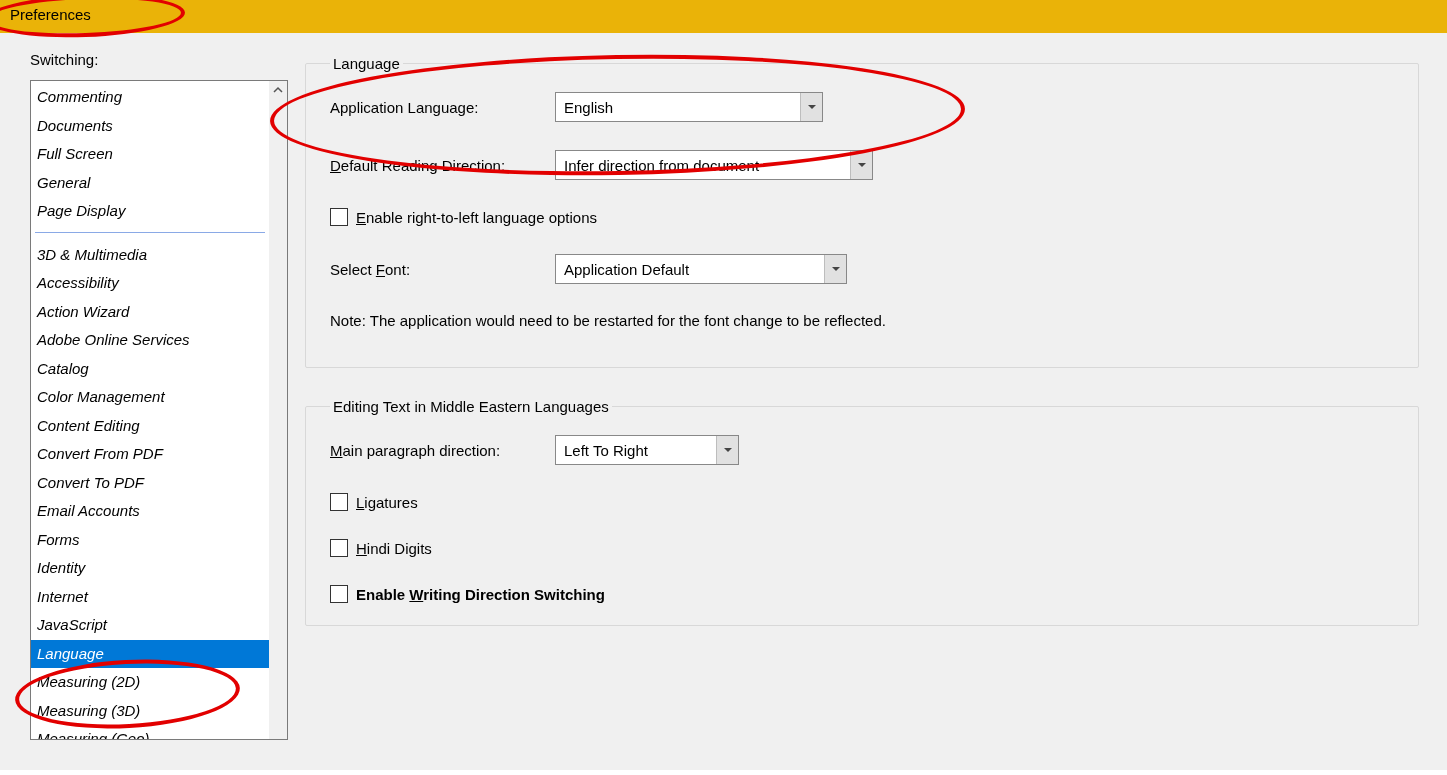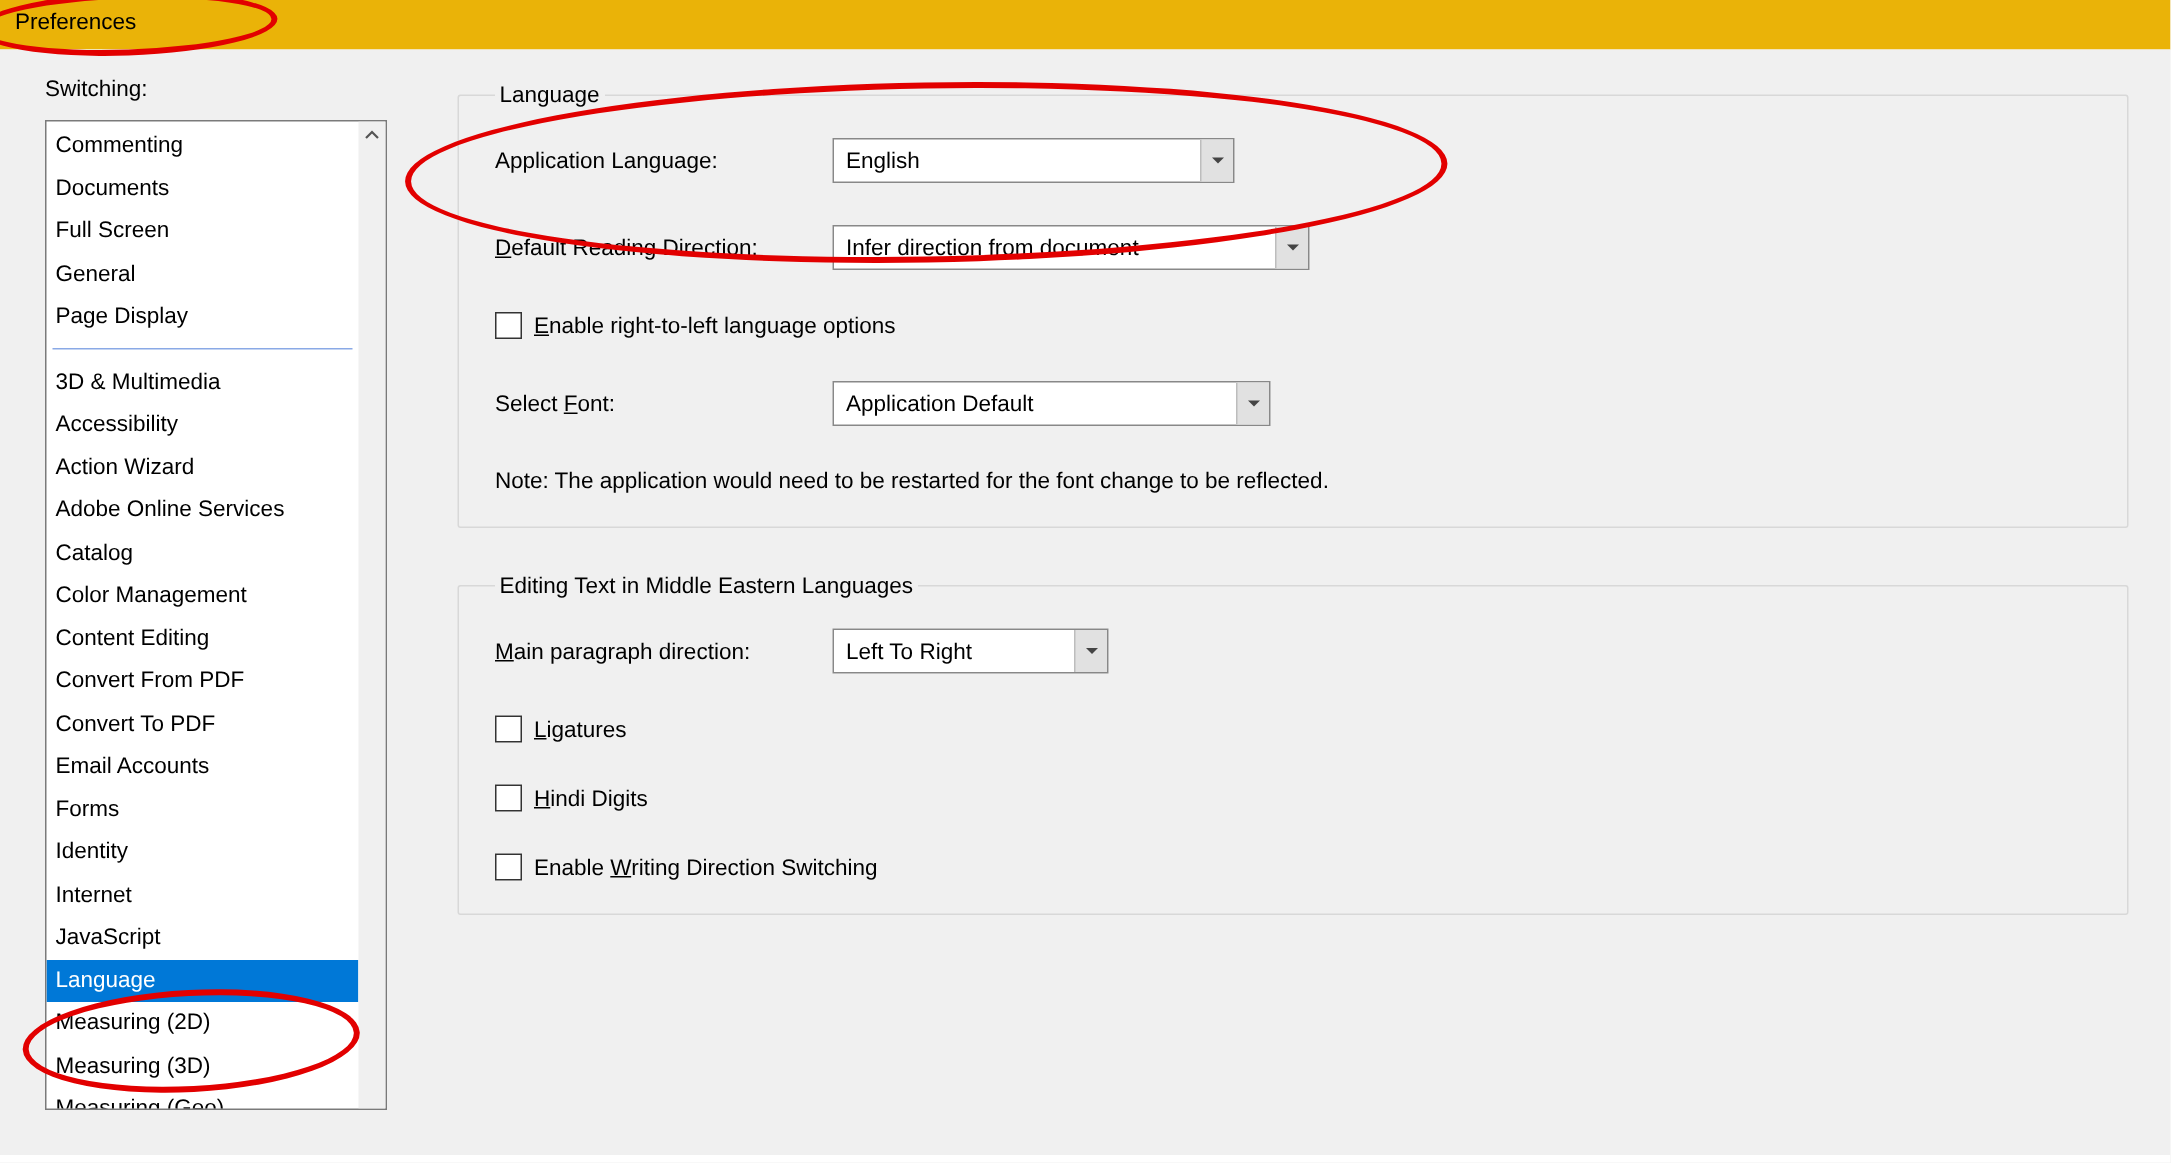--- a/index.html
+++ b/index.html
@@ -22,25 +22,26 @@
   width: 275px;
   padding: 18px 0 0 30px;
 }
 
 .categories-label {
   margin-bottom: 12px;
 }
 
 .listbox-wrap {
   display: flex;
-  width: 228px;
+  width: 258px;
   height: 660px;
   border: 1px solid #7a7a7a;
   background: #fff;
   overflow: hidden;
+  font-style: italic;
 }
 
 .listbox {
   flex: 1;
   overflow-y: hidden;
   padding: 2px 0;
 }
 
 .list-item {
   padding: 3px 6px;
@@ -131,31 +132,31 @@
 .dd-lang  { width: 268px; }
 .dd-read  { width: 318px; align-items: center; }
 .dd-font  { width: 292px; }
 .dd-dir   { width: 184px; }
 
 .checkbox-row {
   display: flex;
   align-items: center;
   margin-bottom: 28px;
 }
-.checkbox-row:last-child { margin-bottom: 0; }
+.checkbox-row:last-child { margin-bottom: 0; font-weight: bold; }
 .checkbox {
   width: 18px;
   height: 18px;
   border: 1px solid #333;
   background: #fff;
   margin-right: 8px;
 }
 .note {
   margin-top: 4px;
-  margin-bottom: 0;
+  margin-bottom: 16px;
 }
 
 .u { text-decoration: underline; }
 
 
 .anno {
   position: absolute;
   border: 4px solid #e20000;
   border-radius: 50%;
   pointer-events: none;

